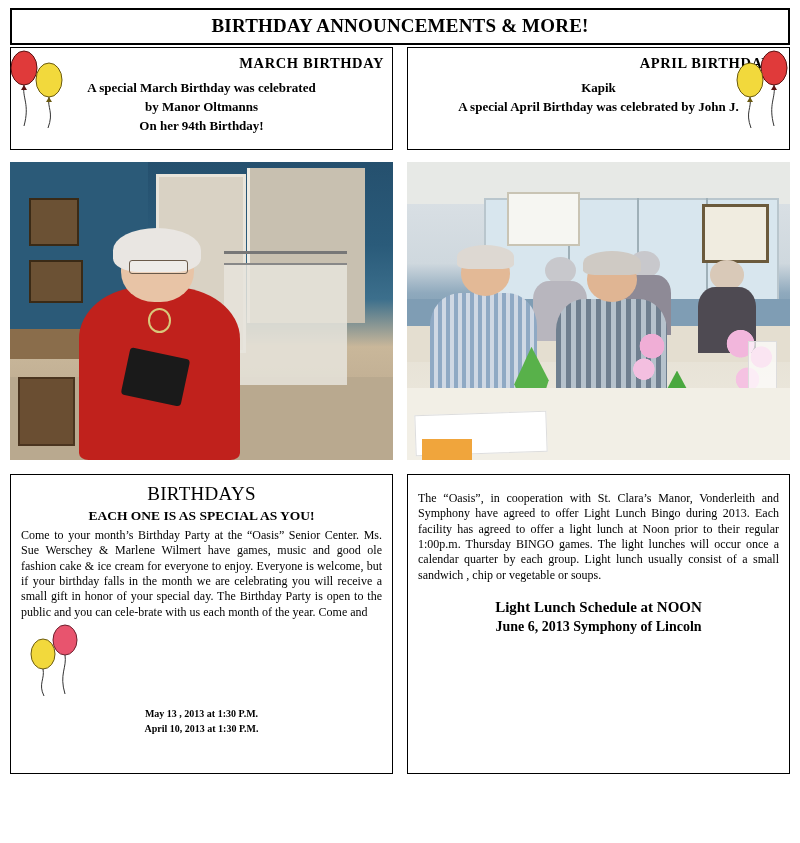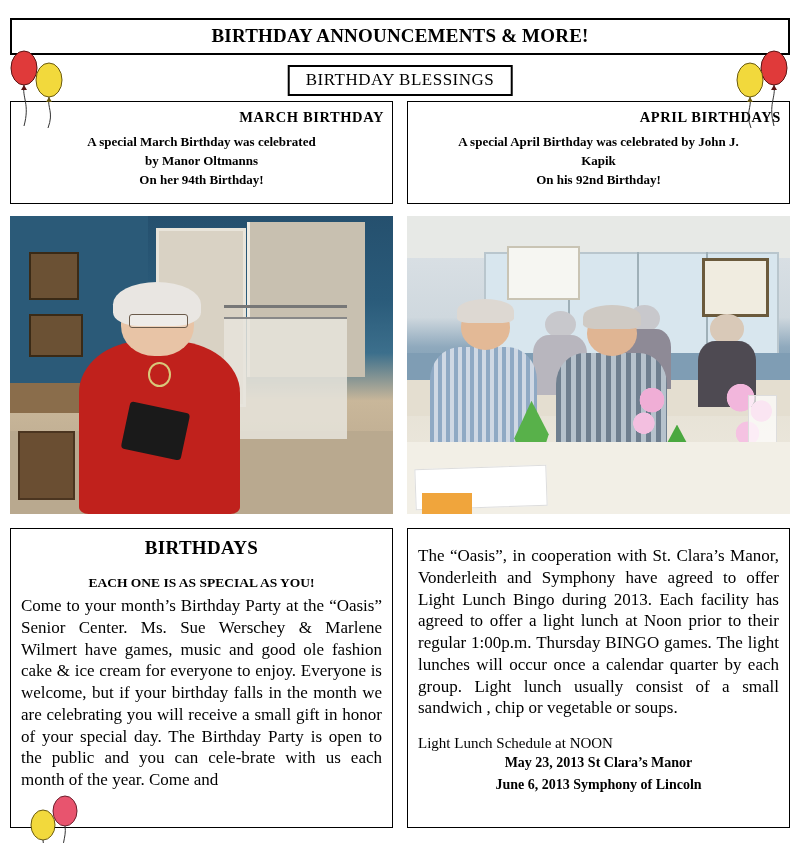--- a/index.html
+++ b/index.html
@@ -14,21 +14,21 @@
     color: #000;
     position: relative;
     overflow: hidden;
   }
 
   .page {
     width: 800px;
     height: 843px;
     position: relative;
     box-sizing: border-box;
-    padding: 16px 8px;
+    padding: 6px 8px;
   }
 
   
   .banner {
     border: 2px solid #000;
     text-align: center;
     padding: 5px 0 6px 0;
     margin: 2px 2px 0 2px;
   }
   .banner-title {
@@ -298,51 +298,51 @@
   }
   .lower .box {
     height: 300px;
     padding: 8px 10px 6px 10px;
     position: relative;
     box-sizing: border-box;
   }
 
   .sec-title {
     text-align: center;
-    font-weight: bold;
+    font-weight: normal;
     font-size: 19px;
     letter-spacing: 0.3px;
   }
   .sec-sub {
     text-align: center;
     font-weight: bold;
     font-size: 13.5px;
-    margin-top: 16px;
+    margin-top: 3px;
     margin-bottom: 4px;
   }
   .body-text {
-    font-size: 17px;
+    font-size: 12px;
     line-height: 1.28;
     text-align: justify;
     text-justify: inter-word;
   }
   .wrap-text {
     font-size: 13.6px;
     line-height: 1.28;
     text-align: justify;
   }
   .dates {
     text-align: center;
     font-weight: bold;
     font-size: 10px;
     line-height: 1.5;
   }
   .sched-title {
-    text-align: left;
-    font-weight: normal;
+    text-align: center;
+    font-weight: bold;
     font-size: 15px;
     margin-top: 16px;
   }
   .sched-line {
     text-align: center;
     font-weight: bold;
     font-size: 14px;
     line-height: 1.55;
   }
 
@@ -356,25 +356,20 @@
 </style>
 </head>
 <body>
 
 <div class="page">
 
   <div class="banner">
     <div class="banner-title">BIRTHDAY ANNOUNCEMENTS &amp; MORE!</div>
   </div>
 
-  <div class="blessings-row">
-    <div class="blessings-box">
-      <div class="blessings-title">BIRTHDAY BLESSINGS</div>
-    </div>
-  </div>
 
   <div class="balloons tl">
     <svg width="72" height="86" viewBox="0 0 72 86">
       <ellipse cx="20" cy="22" rx="13" ry="17" fill="#e03a3a" stroke="#5a1414" stroke-width="1"></ellipse>
       <ellipse cx="45" cy="34" rx="13" ry="17" fill="#f2d93c" stroke="#6a5a10" stroke-width="1"></ellipse>
       <path d="M20 39 C18 52, 26 58, 20 80" stroke="#333" fill="none" stroke-width="1"></path>
       <path d="M45 51 C43 62, 50 66, 44 82" stroke="#333" fill="none" stroke-width="1"></path>
       <path d="M20 39 l-3 5 l6 0 z" fill="#5a1414"></path>
       <path d="M45 51 l-3 5 l6 0 z" fill="#6a5a10"></path>
     </svg>
@@ -396,23 +391,22 @@
       <div class="box bday-box">
         <div class="bday-head">MARCH  BIRTHDAY</div>
         <div class="bday-line">A special March  Birthday  was  celebrated</div>
         <div class="bday-line">by Manor Oltmanns</div>
         <div class="bday-line">On her  94th  Birthday!</div>
       </div>
     </div>
     <div class="col">
       <div class="box bday-box">
         <div class="bday-head">APRIL BIRTHDAYS</div>
+        <div class="bday-line">Kapik</div>
         <div class="bday-line">A special April  Birthday  was celebrated by John J.</div>
-        <div class="bday-line">Kapik</div>
-        <div class="bday-line">On his 92nd Birthday!</div>
       </div>
     </div>
   </div>
 
   <div class="photos">
     <div class="photo-wrap">
       <div class="photo p1">
         <div class="wall-left"></div>
         <div class="door"></div>
         <div class="door2"></div>
@@ -485,19 +479,18 @@
         </div>
         <div class="dates" style="margin-top:8px;">May 13 , 2013 at 1:30 P.M.</div>
         <div class="dates">April 10, 2013 at 1:30 P.M.</div>
       </div>
     </div>
 
     <div class="col">
       <div class="box">
         <div class="body-text" style="margin-top:8px;">The “Oasis”, in cooperation with St. Clara’s Manor, Vonderleith and Symphony have agreed to offer Light Lunch Bingo during 2013.  Each facility has agreed to offer a light lunch at Noon prior to their regular 1:00p.m. Thursday BINGO games.  The light lunches will occur once a calendar quarter by each group.  Light lunch usually consist of a small sandwich , chip or vegetable or soups.</div>
         <div class="sched-title">Light Lunch Schedule at NOON</div>
-        <div class="sched-line">May 23, 2013 St Clara’s Manor</div>
         <div class="sched-line">June 6, 2013 Symphony of Lincoln</div>
       </div>
     </div>
 
   </div>
 </div>
 
 </body></html>

